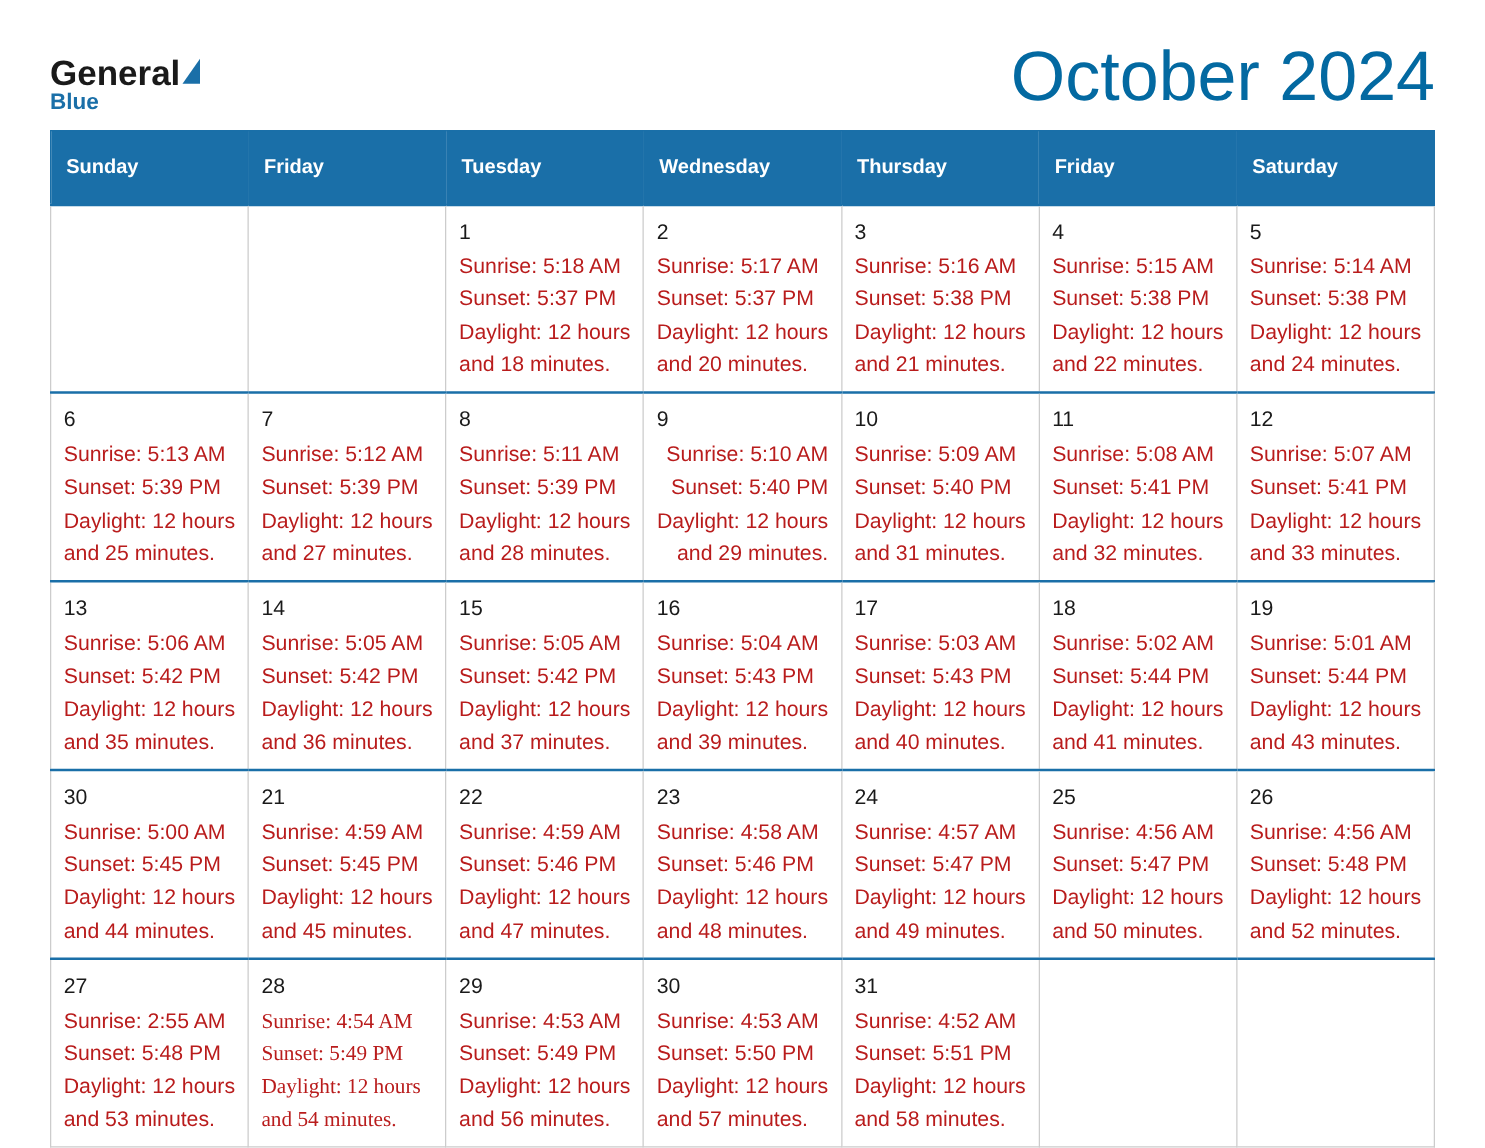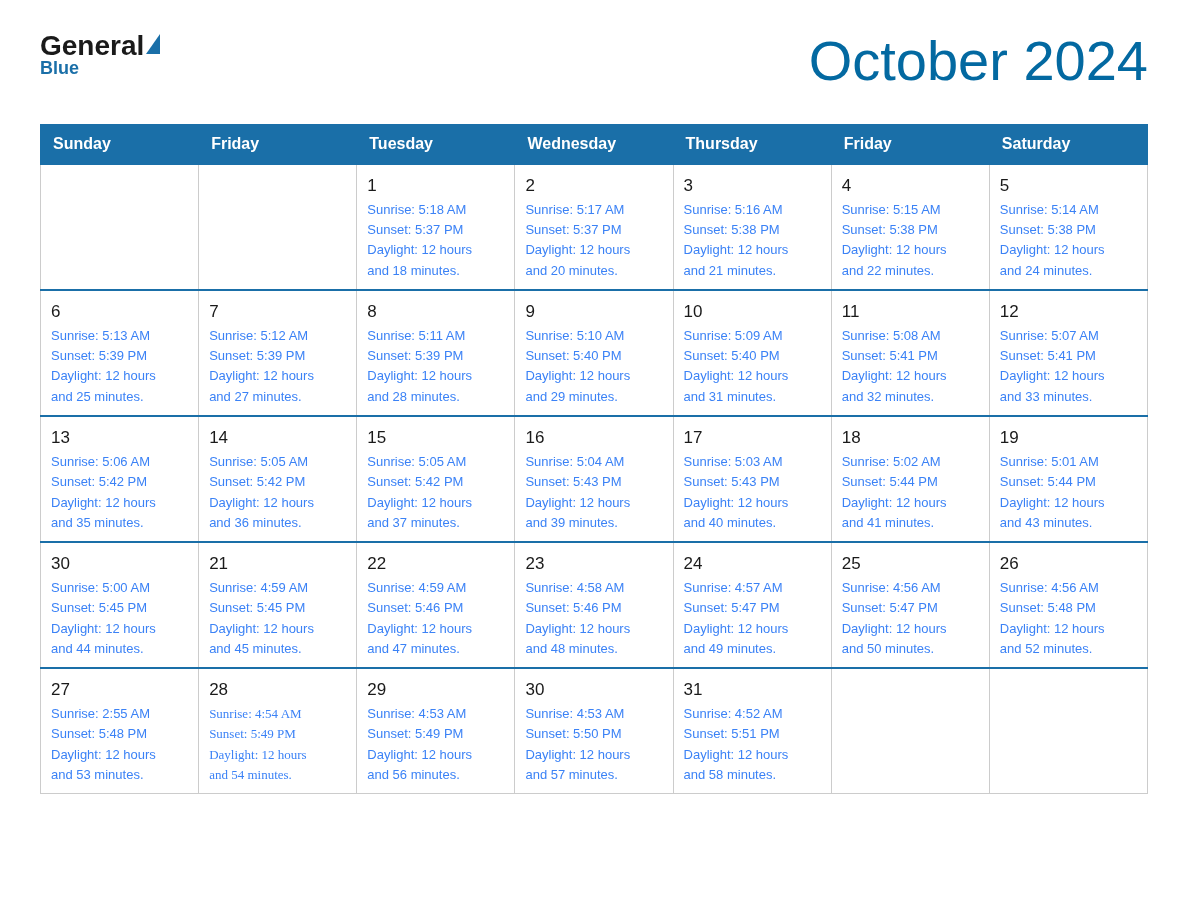--- a/index.html
+++ b/index.html
@@ -6,22 +6,22 @@
     body {
       font-family: Arial, sans-serif;
       background: #fff;
       padding: 30px 40px;
       width: 1188px;
       min-height: 918px;
     }
     .header {
       display: flex;
       justify-content: space-between;
-      align-items: flex-start;
-      margin-bottom: 32px;
+      align-items: flex-end;
+      margin-bottom: 12px;
     }
     .logo {
       display: flex;
       flex-direction: column;
       align-items: flex-start;
     }
     .logo-text {
       display: flex;
       align-items: center;
       font-size: 28px;
@@ -66,21 +66,21 @@
     table {
       width: 100%;
       border-collapse: collapse;
       table-layout: fixed;
     }
     thead th {
       background-color: #1a6fa8;
       color: #fff;
       font-size: 16px;
       font-weight: bold;
-      padding: 10px 12px;
+      padding: 20px 12px;
       text-align: left;
       border: 1px solid #1a6fa8;
     }
     tbody td {
       vertical-align: top;
       padding: 8px 10px;
       border: 1px solid #ccc;
       border-top: 2px solid #1a6fa8;
       font-size: 13.5px;
       color: #333;
@@ -88,22 +88,22 @@
       line-height: 1.5;
     }
     .day-number {
       font-size: 17px;
       font-weight: normal;
       color: #1a1a1a;
       display: block;
       margin-bottom: 2px;
     }
     .day-info {
-      color: #3b82f6;
-      font-size: 13px;
+      color: #b91c1c;
+      font-size: 17px;
       line-height: 1.55;
     }
     tbody tr td:first-child {
       border-left: 1px solid #ccc;
     }
     tbody tr:last-child td {
       border-bottom: 1px solid #ccc;
     }
   </style>
 </head>
@@ -191,21 +191,21 @@
         </td>
         <td>
           <span class="day-number">8</span>
           <div class="day-info" style="white-space: pre-line;">Sunrise: 5:11 AM
 Sunset: 5:39 PM
 Daylight: 12 hours
 and 28 minutes.</div>
         </td>
         <td>
           <span class="day-number">9</span>
-          <div class="day-info" style="white-space: pre-line;">Sunrise: 5:10 AM
+          <div class="day-info" style="white-space: pre-line; text-align: right;">Sunrise: 5:10 AM
 Sunset: 5:40 PM
 Daylight: 12 hours
 and 29 minutes.</div>
         </td>
         <td>
           <span class="day-number">10</span>
           <div class="day-info" style="white-space: pre-line;">Sunrise: 5:09 AM
 Sunset: 5:40 PM
 Daylight: 12 hours
 and 31 minutes.</div>

